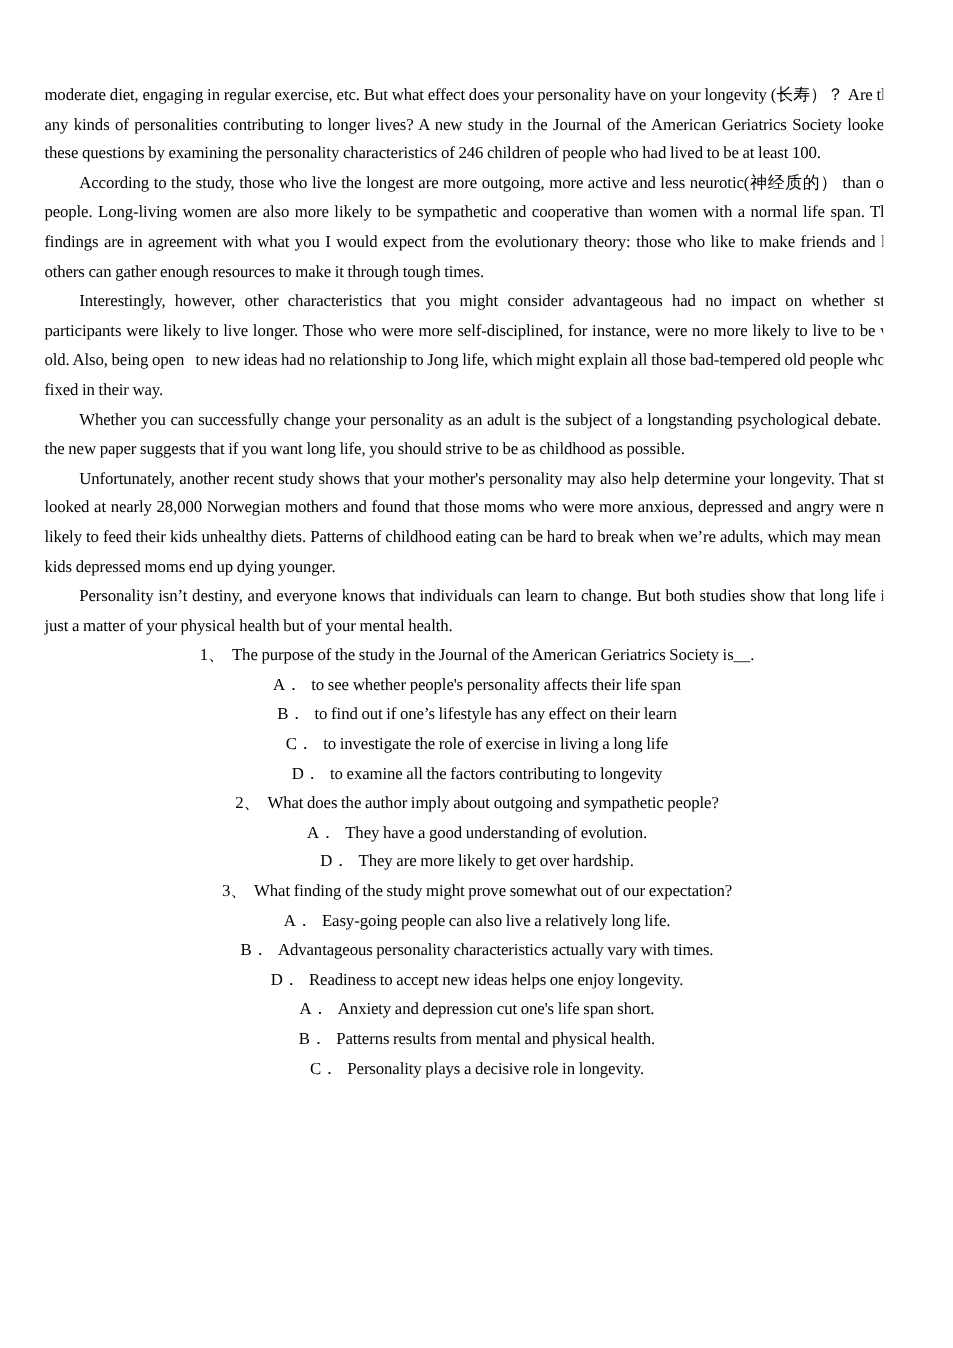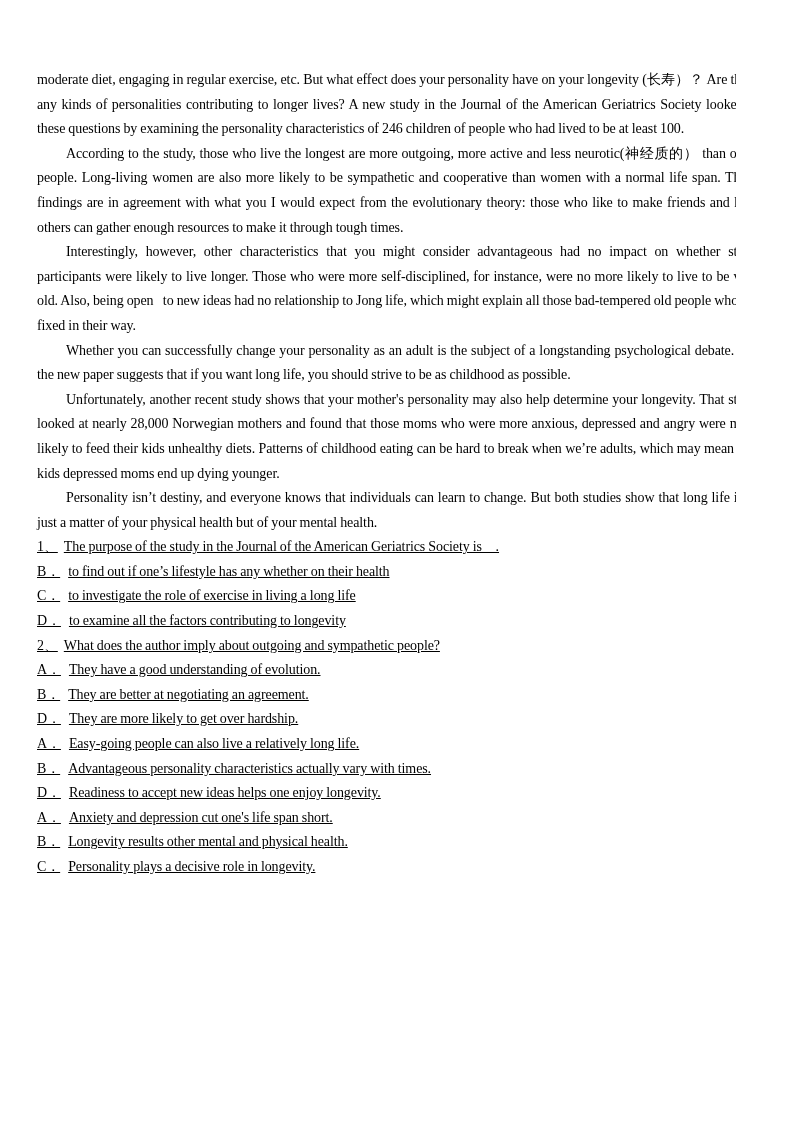--- a/index.html
+++ b/index.html
@@ -28,23 +28,22 @@
   }
   .para {
     margin: 0;
     text-align: justify;
   }
   .para.indent {
     text-indent: 29px;
   }
   .line {
     margin: 0;
-    text-align: left;
+    text-align: center;
     white-space: nowrap;
-    text-decoration: underline;
   }
   .qnum {
     margin-right: 6px;
   }
   .olabel {
     margin-right: 8px;
   }
 </style>
 </head>
 <body>
@@ -53,31 +52,32 @@
   <div class="content">
 
     <p class="para">moderate diet, engaging in regular exercise, etc. But what effect does your personality have on your longevity (长寿）？ Are there any kinds of personalities contributing to longer lives? A new study in the Journal of the American Geriatrics Society looked at these questions by examining the personality characteristics of 246 children of people who had lived to be at least 100.</p>
     <p class="para indent">According to the study, those who live the longest are more outgoing, more active and less neurotic(神经质的） than other people. Long-living women are also more likely to be sympathetic and cooperative than women with a normal life span. These findings are in agreement with what you I would expect from the evolutionary theory: those who like to make friends and help others can gather enough resources to make it through tough times.</p>
     <p class="para indent">Interestingly, however, other characteristics that you might consider advantageous had no impact on whether study participants were likely to live longer. Those who were more self-disciplined, for instance, were no more likely to live to be very old. Also, being open&nbsp;&nbsp;&nbsp;to new ideas had no relationship to Jong life, which might explain all those bad-tempered old people who are fixed in their way.</p>
     <p class="para indent">Whether you can successfully change your personality as an adult is the subject of a longstanding psychological debate. But the new paper suggests that if you want long life, you should strive to be as childhood as possible.</p>
     <p class="para indent">Unfortunately, another recent study shows that your mother's personality may also help determine your longevity. That study looked at nearly 28,000 Norwegian mothers and found that those moms who were more anxious, depressed and angry were more likely to feed their kids unhealthy diets. Patterns of childhood eating can be hard to break when we’re adults, which may mean that kids depressed moms end up dying younger.</p>
     <p class="para indent">Personality isn’t destiny, and everyone knows that individuals can learn to change. But both studies show that long life isn’t just a matter of your physical health but of your mental health.</p>
 
     <p class="line"><span class="qnum">1、</span><span>The purpose of the study in the Journal of the American Geriatrics Society is__.</span></p>
-    <p class="line"><span class="olabel">B．</span><span>to find out if one’s lifestyle has any whether on their health</span></p>
+    <p class="line"><span class="olabel">A．</span><span>to see whether people's personality affects their life span</span></p>
+    <p class="line"><span class="olabel">B．</span><span>to find out if one’s lifestyle has any effect on their learn</span></p>
     <p class="line"><span class="olabel">C．</span><span>to investigate the role of exercise in living a long life</span></p>
     <p class="line"><span class="olabel">D．</span><span>to examine all the factors contributing to longevity</span></p>
 
     <p class="line"><span class="qnum">2、</span><span>What does the author imply about outgoing and sympathetic people?</span></p>
     <p class="line"><span class="olabel">A．</span><span>They have a good understanding of evolution.</span></p>
-    <p class="line"><span class="olabel">B．</span><span>They are better at negotiating an agreement.</span></p>
     <p class="line"><span class="olabel">D．</span><span>They are more likely to get over hardship.</span></p>
 
+    <p class="line"><span class="qnum">3、</span><span>What finding of the study might prove somewhat out of our expectation?</span></p>
     <p class="line"><span class="olabel">A．</span><span>Easy-going people can also live a relatively long life.</span></p>
     <p class="line"><span class="olabel">B．</span><span>Advantageous personality characteristics actually vary with times.</span></p>
     <p class="line"><span class="olabel">D．</span><span>Readiness to accept new ideas helps one enjoy longevity.</span></p>
 
     <p class="line"><span class="olabel">A．</span><span>Anxiety and depression cut one's life span short.</span></p>
-    <p class="line"><span class="olabel">B．</span><span>Longevity results other mental and physical health.</span></p>
+    <p class="line"><span class="olabel">B．</span><span>Patterns results from mental and physical health.</span></p>
     <p class="line"><span class="olabel">C．</span><span>Personality plays a decisive role in longevity.</span></p>
 
   </div>
 </div>
 
 </body></html>

